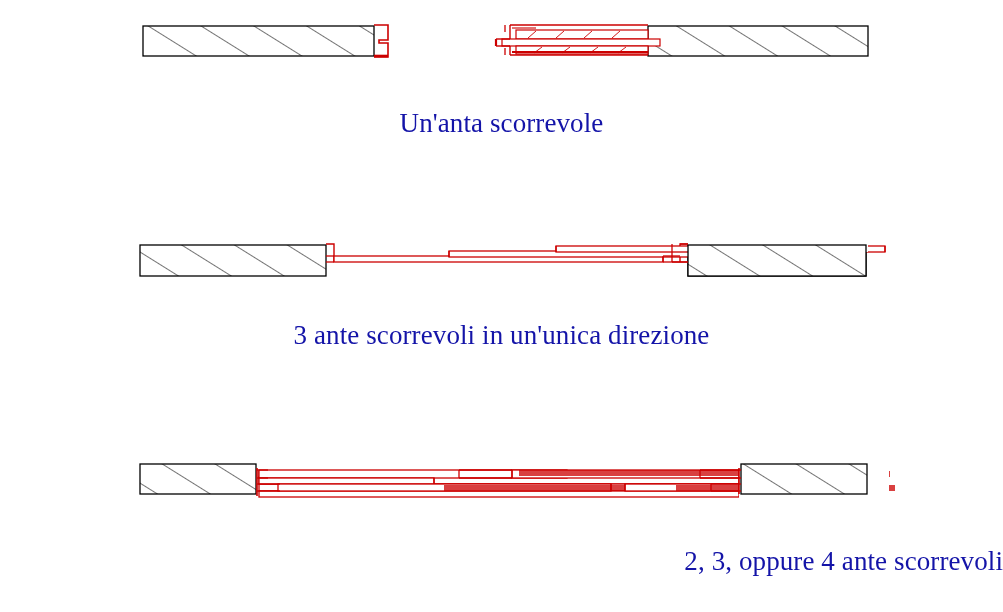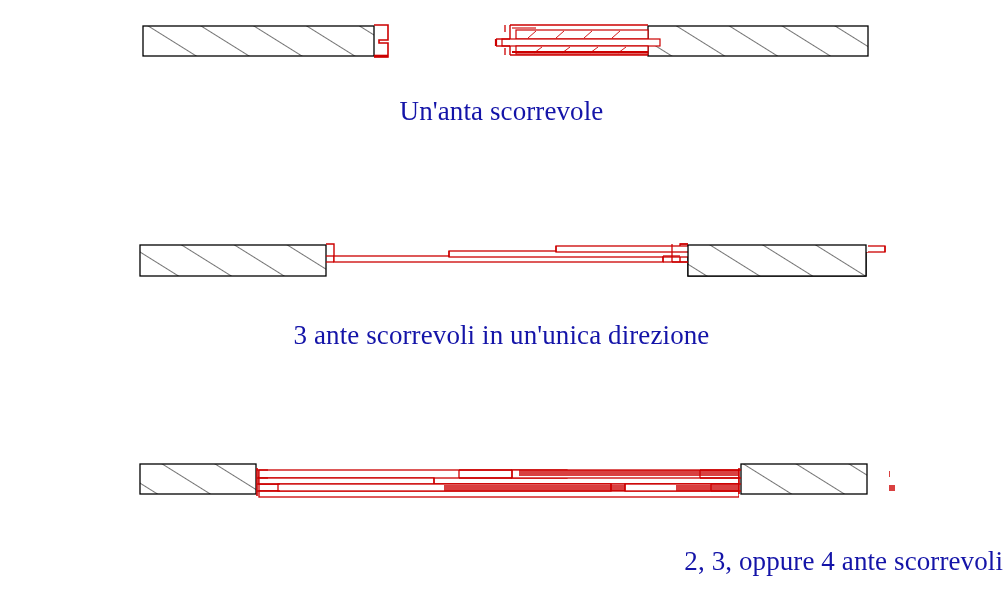--- a/index.html
+++ b/index.html
@@ -17,21 +17,21 @@
     color:#1414a8;
     font-family:"Liberation Serif", serif;
     font-size:27px;
     font-weight:400;
     white-space:nowrap;
     letter-spacing:0.1px;
     text-align:center;
     width:100%;
     left:0;
   }
-  #cap1{top:96px;font-family:Liberation Serif, serif;}
+  #cap1{top:108px;font-family:Liberation Serif, serif;}
   #cap2{top:320px;}
   #cap3{top:546px;text-align:right;}
 </style>
 </head>
 <body>
 
 <div id="stage">
 
   <svg id="drawing" viewBox="0 0 1003 612">
     <defs>

